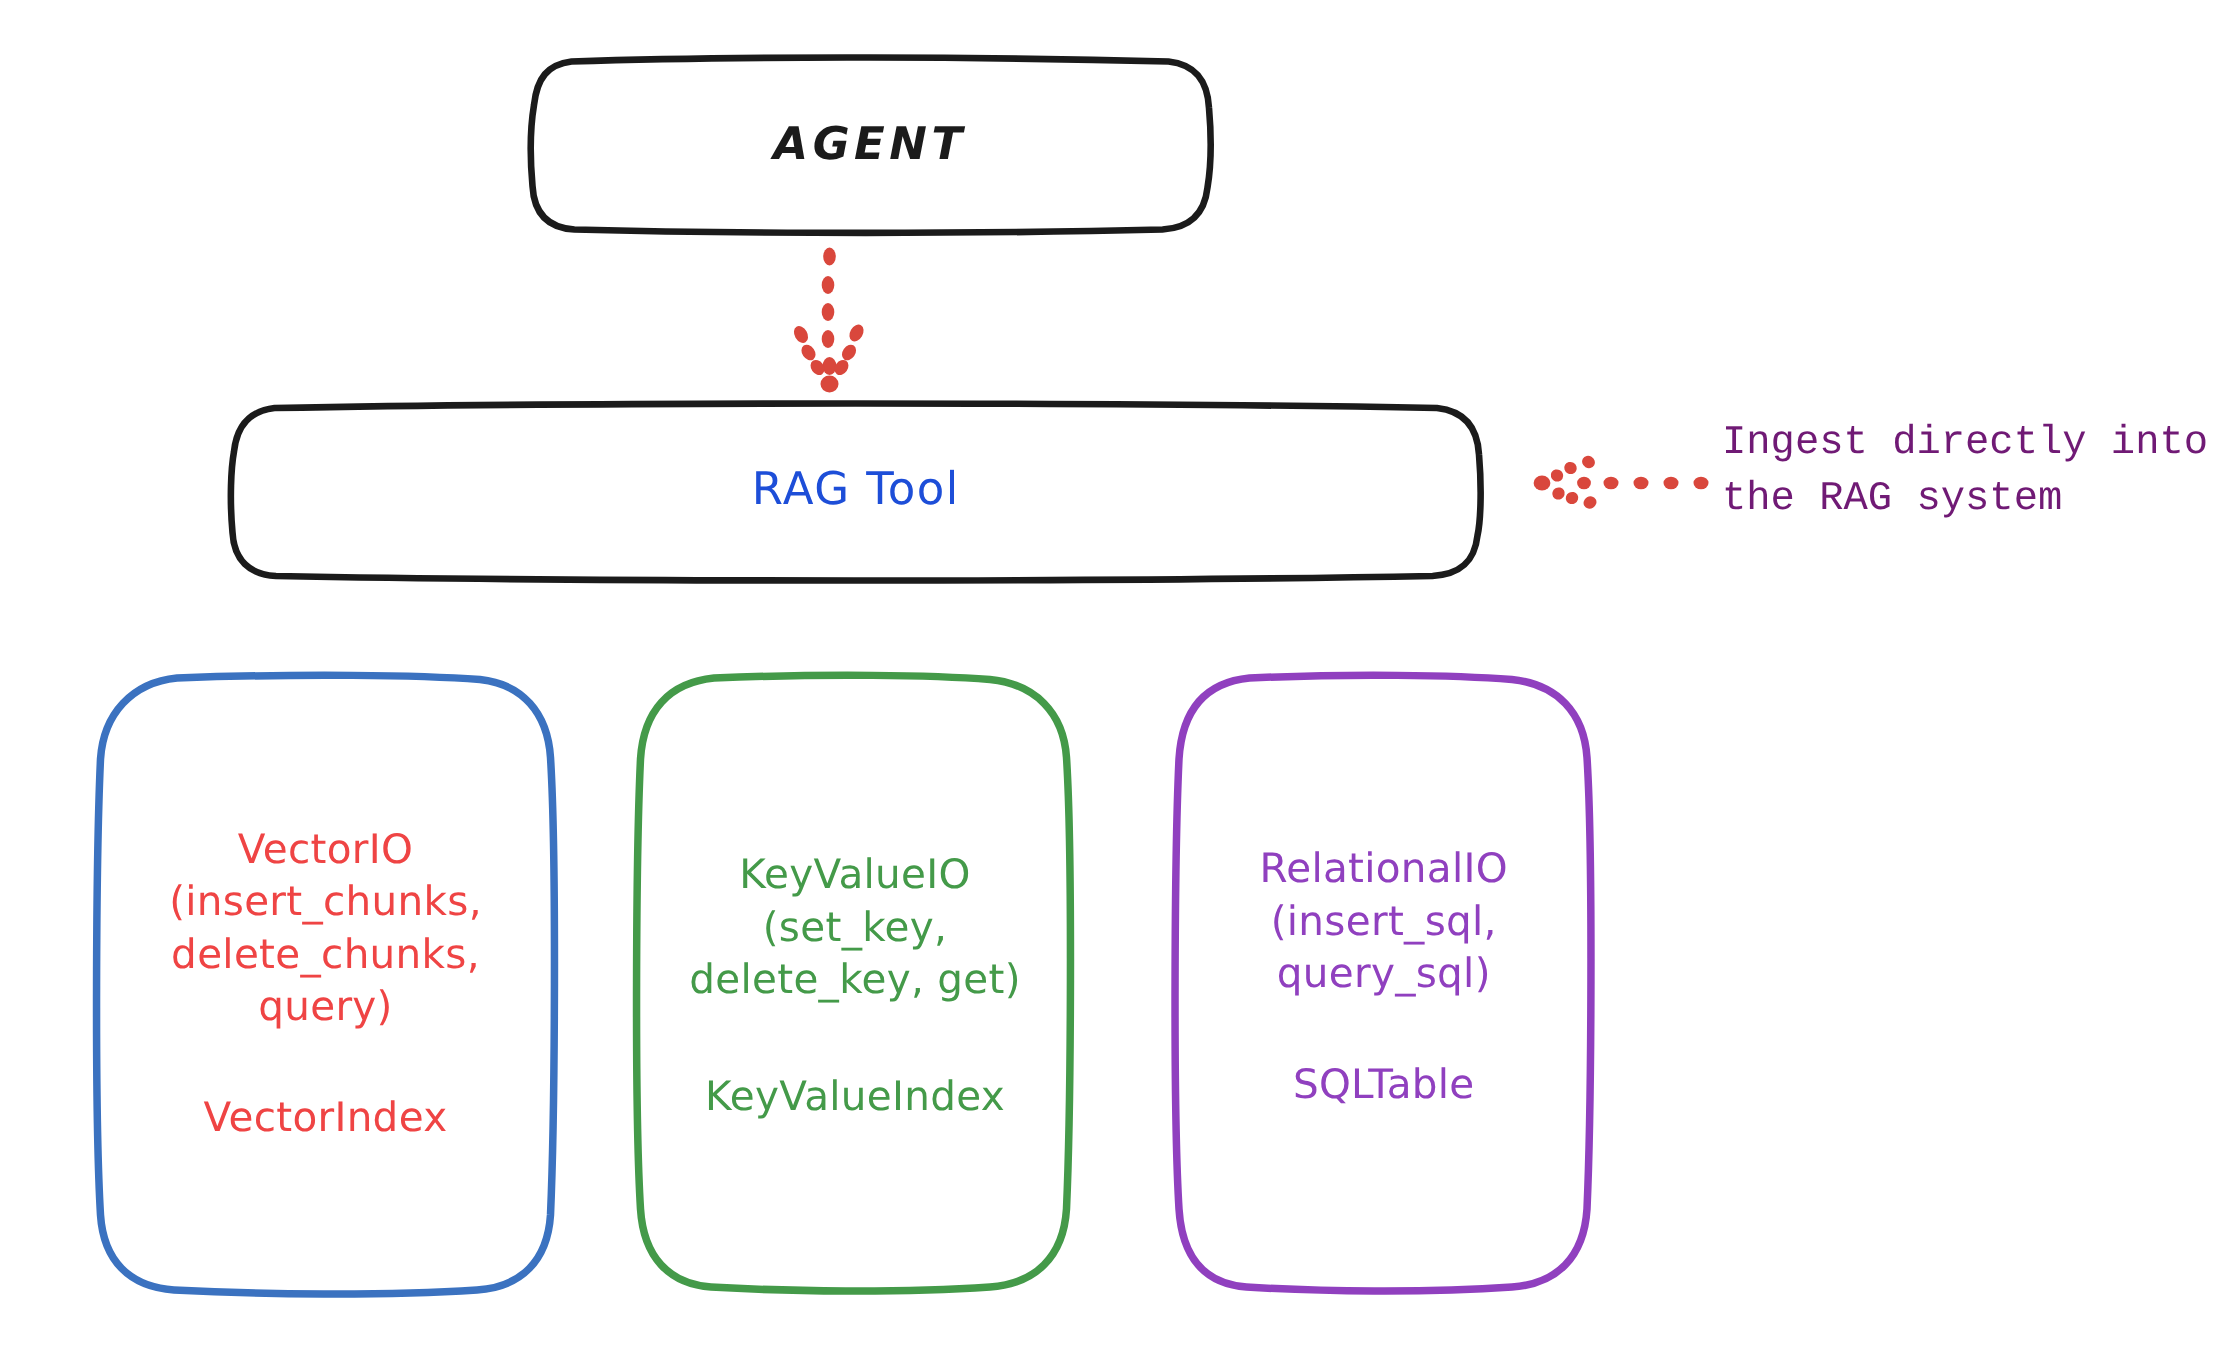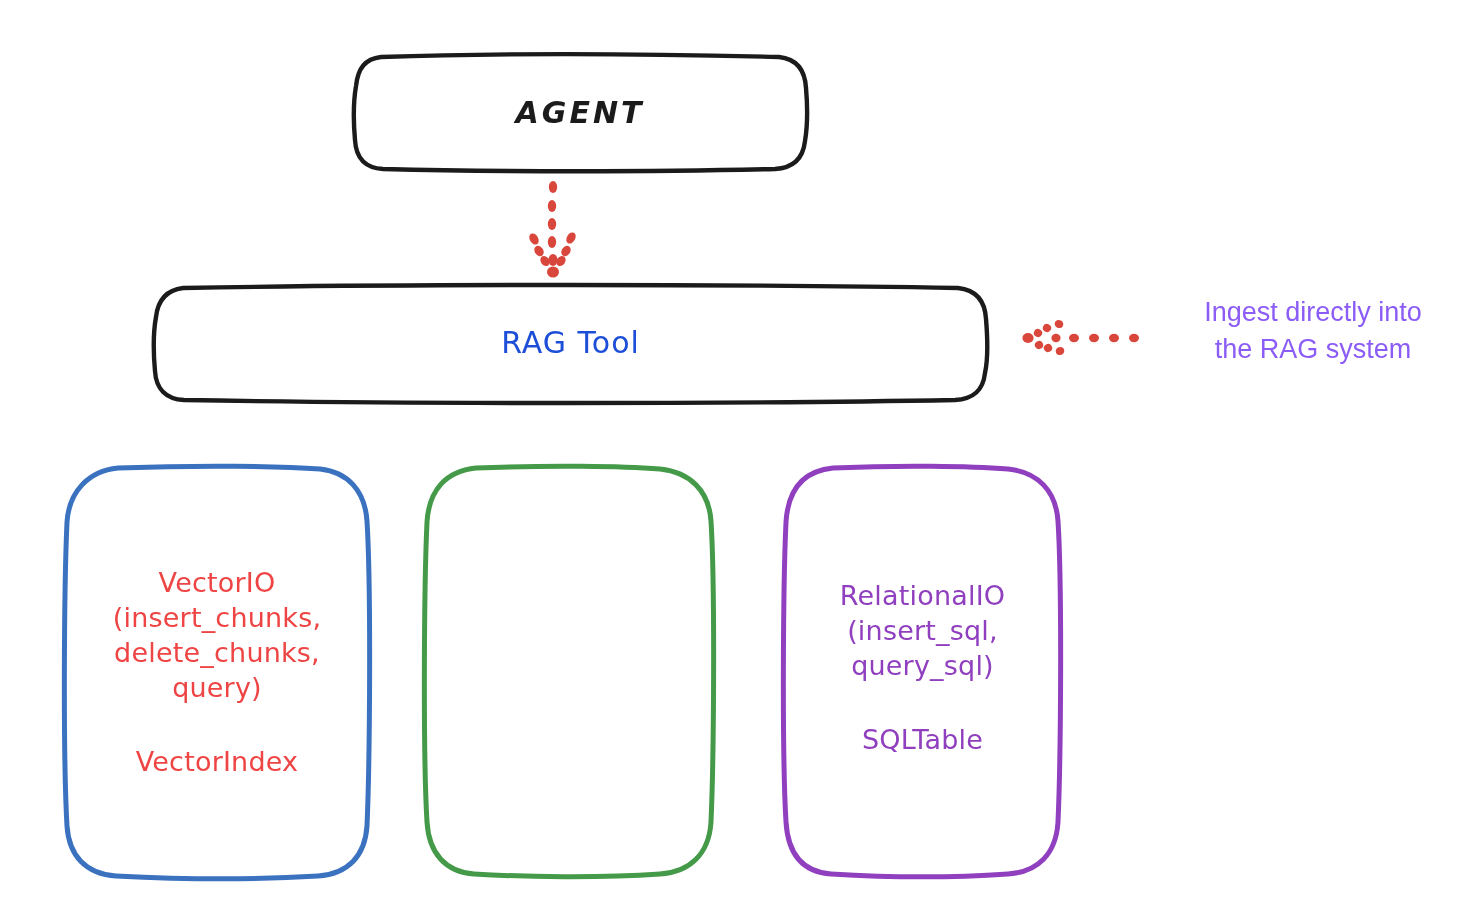--- a/index.html
+++ b/index.html
@@ -10,21 +10,21 @@
   body {
     width: 1484px;
     height: 910px;
     overflow: hidden;
     font-family: "DejaVu Sans", sans-serif;
     position: relative;
   }
   #canvas {
     position: absolute;
     left: 0;
-    top: 16px;
+    top: 0;
     width: 1484px;
     height: 650px;
   }
   .node {
     position: absolute;
     box-sizing: border-box;
     display: flex;
     flex-direction: column;
     align-items: center;
     justify-content: center;
@@ -94,26 +94,25 @@
   #keyvalue-io-node .index-label { margin-top: 44px; }
   #relational-io-node .api-label { margin-top: -8px; }
   #relational-io-node .index-label { }
 
   
   #ingest-annotation {
     position: absolute;
     left: 1148px;
     top: 278px;
     width: 330px;
-    color: #8b5cf6;
-    font-family: Liberation Sans, sans-serif;
+    color: #701a75;
+    font-family: Liberation Mono, monospace;
     font-size: 27px;
     font-weight: 400;
     line-height: 1.38;
-    text-align: center;
     white-space: pre-line;
   }
 
   svg.sketch {
     position: absolute;
     left: 0;
     top: 0;
     width: 1484px;
     height: 910px;
     pointer-events: none;
@@ -233,20 +232,26 @@
   </div>
 
   <div class="node provider" id="vector-io-node">
     <div class="node-label api-label">VectorIO
 (insert_chunks,
 delete_chunks,
 query)</div>
     <div class="node-label index-label">VectorIndex</div>
   </div>
 
+  <div class="node provider" id="keyvalue-io-node">
+    <div class="node-label api-label">KeyValueIO
+(set_key,
+delete_key, get)</div>
+    <div class="node-label index-label">KeyValueIndex</div>
+  </div>
 
   <div class="node provider" id="relational-io-node">
     <div class="node-label api-label">RelationalIO
 (insert_sql,
 query_sql)</div>
     <div class="node-label index-label">SQLTable</div>
   </div>
 
   <div id="ingest-annotation">Ingest directly into
 the RAG system</div>

